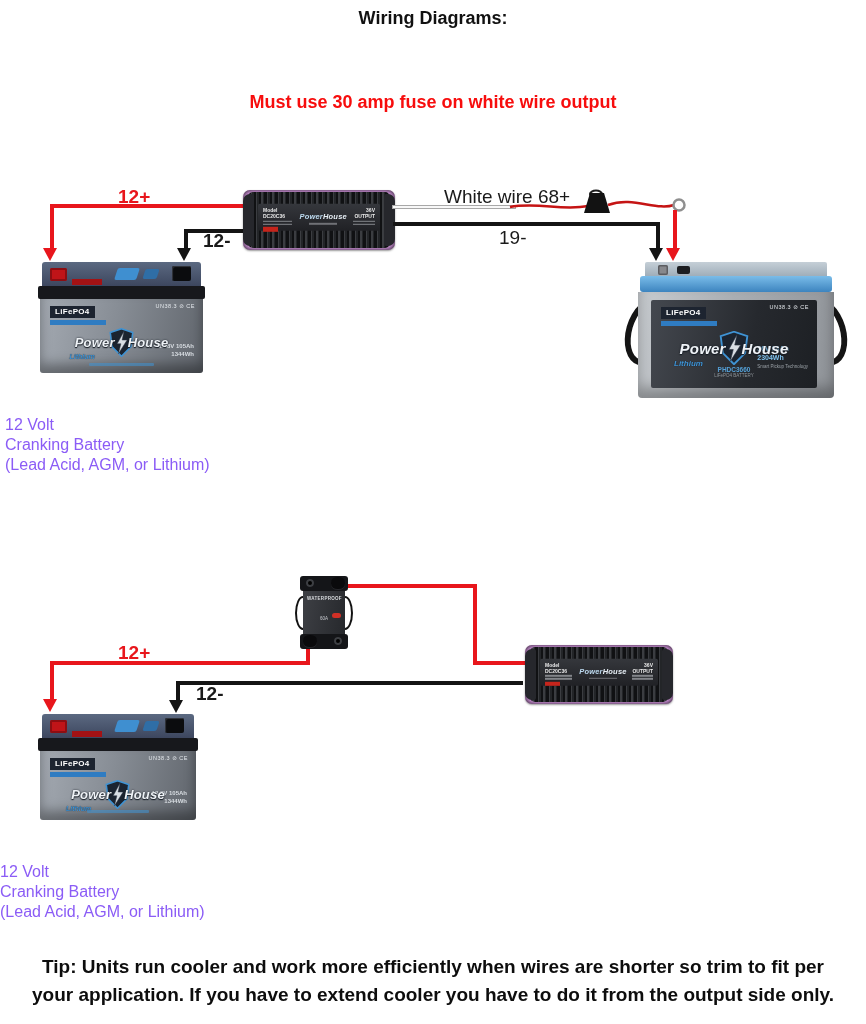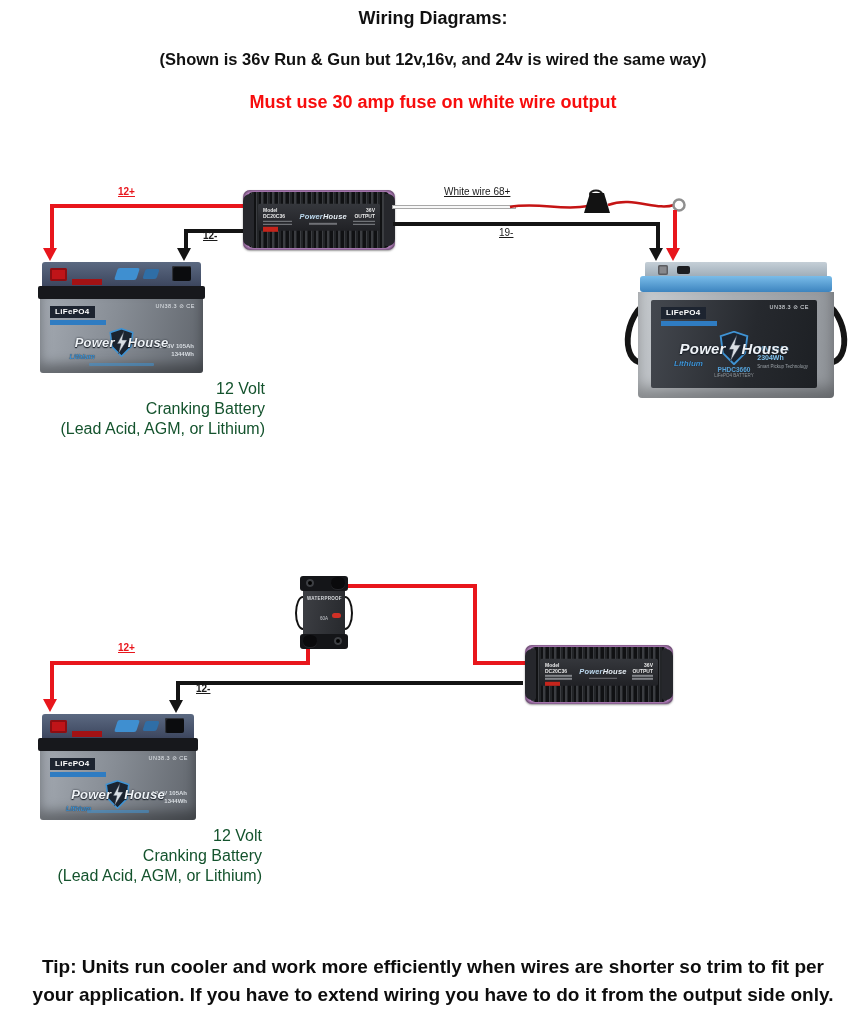--- a/index.html
+++ b/index.html
@@ -14,25 +14,25 @@
   .hd.sec2{top:482px;font-size:18px;}
   
   .hwire,.vwire{position:absolute;}
   .hwire{height:4px;} .vwire{width:4px;}
   .red{background:#e8161c;} .blk{background:#141414;}
   .white-wire{position:absolute;height:2px;background:#f8f8f8;border:1px solid #a8a8a8;}
   .arrow-d{position:absolute;width:0;height:0;border-left:7px solid transparent;border-right:7px solid transparent;}
   .arrow-d.red2{border-top:13px solid #e8161c;background:none;}
   .arrow-d.blk2{border-top:13px solid #141414;background:none;}
   
-  .wl{position:absolute;font-size:10px;color:#1a1a1a;text-decoration:underline;}
+  .wl{position:absolute;font-size:19px;color:#1a1a1a;}
   .wl.b{font-weight:700;}
   .wl.r{color:#e8161c;font-weight:700;}
   
-  .cap-block{position:absolute;text-align:right;font-size:16px;line-height:20px;color:#14532d;}
+  .cap-block{position:absolute;text-align:left;font-size:16px;line-height:20px;color:#8b5cf6;margin-top:36px;}
   .tip{position:absolute;top:953px;left:0;width:866px;text-align:center;font-weight:700;
        font-size:19px;line-height:28px;color:#0d0d0d;}
   .tip div{white-space:nowrap;}
   
   .conv{position:absolute;background:#f0abfc;border-radius:7px;box-shadow:inset 0 0 6px #000,0 1px 2px rgba(0,0,0,.4);text-decoration:underline;}
   .conv .fins{position:absolute;inset:2px 5px;border-radius:5px;
     background:repeating-linear-gradient(90deg,#101113 0 2.5px,#3b3d41 2.5px 4px,#232528 4px 5.5px);}
   .conv .cap{position:absolute;top:7%;bottom:7%;width:11px;background:#26272c;}
   .conv .cap.l{left:0;border-radius:7px 2px 2px 7px;}
   .conv .cap.r{right:0;border-radius:2px 7px 7px 2px;}
@@ -111,21 +111,20 @@
   .specs36 .fine{color:#9aa0a6;font-size:4.5px;font-weight:400;}
   .model36{position:absolute;left:0;right:0;bottom:10px;text-align:center;font-weight:700;font-size:6.5px;color:#54a0d7;}
   .model36 .fine{display:block;font-size:4.5px;font-weight:400;color:#8e949a;}
 </style>
 </head>
 <body>
 
 <div class="page">
 
   <div class="hd title">Wiring Diagrams:</div>
-  <div class="hd sub">(Shown is 36v Run &amp; Gun but 12v,16v, and 24v is wired the same way)</div>
   <div class="hd warn">Must use 30 amp fuse on white wire output</div>
 
   <div>
 
     <div class="hwire red" style="left:50px;top:204px;width:196px;"></div>
     <div class="vwire red" style="left:50px;top:204px;height:46px;"></div>
     <div class="arrow-d red2" style="left:43px;top:248px;"></div>
     <div class="wl r" style="left:118px;top:186px;">12+</div>
 
     <div class="hwire blk" style="left:184px;top:229px;width:62px;"></div>
@@ -333,16 +332,16 @@
 
     <div class="cap-block" style="left:0px;top:826px;width:262px;">
       <div>12 Volt</div>
       <div>Cranking Battery</div>
       <div>(Lead Acid, AGM, or Lithium)</div>
     </div>
   </div>
 
   <div class="tip">
     <div>Tip: Units run cooler and work more efficiently when wires are shorter so trim to fit per</div>
-    <div>your application. If you have to extend wiring you have to do it from the output side only.</div>
+    <div>your application. If you have to extend cooler you have to do it from the output side only.</div>
   </div>
 
 </div>
 
 </body></html>

